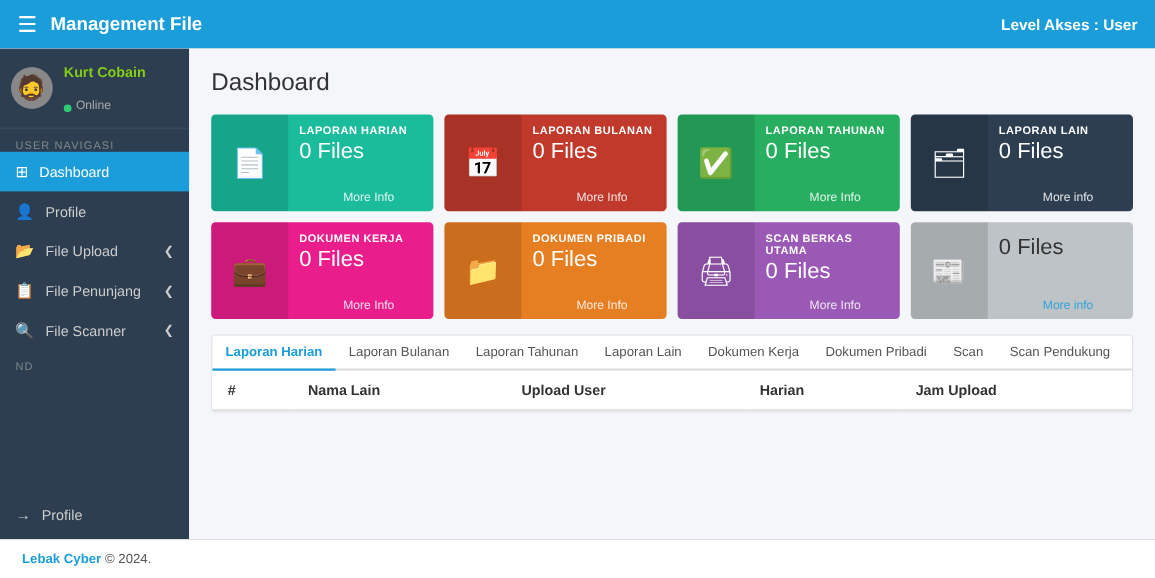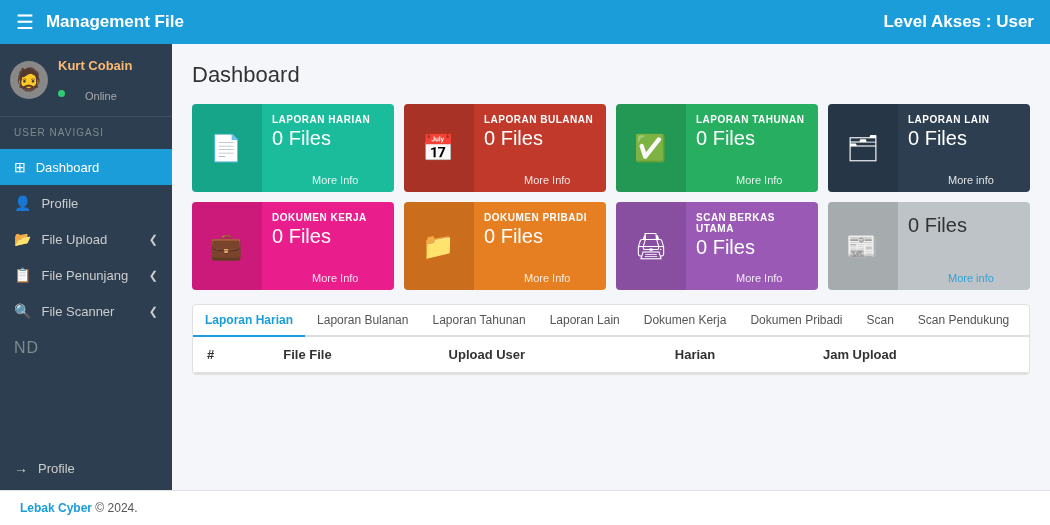--- a/index.html
+++ b/index.html
@@ -10,21 +10,21 @@
       background: #1a9dd9;
       color: #fff;
       display: flex;
       align-items: center;
       justify-content: space-between;
       padding: 0 16px;
       height: 44px;
       flex-shrink: 0;
     }
     .topnav-title { font-size: 17px; font-weight: bold; }
-    .topnav-right { font-size: 17px; }
+    .topnav-right { font-size: 14px; }
     .topnav-right span { font-weight: bold; }
     .hamburger { font-size: 20px; margin-right: 12px; cursor: pointer; }
 
     
     .layout { display: flex; flex: 1; overflow: hidden; }
 
     
     .sidebar {
       width: 172px;
       background: #2c3e50;
@@ -43,37 +43,37 @@
     .avatar {
       width: 38px; height: 38px;
       background: #888;
       border-radius: 50%;
       overflow: hidden;
       margin-right: 10px;
       flex-shrink: 0;
       display: flex; align-items: center; justify-content: center;
       font-size: 22px;
     }
-    .user-name { font-size: 13px; font-weight: bold; color: #fdba74; }
-    .user-status { font-size: 11px; color: #aaa; display: flex; align-items: flex-start; gap: 20px; margin-top: 17px; }
+    .user-name { font-size: 13px; font-weight: bold; color: #84cc16; }
+    .user-status { font-size: 11px; color: #aaa; display: flex; align-items: flex-end; gap: 4px; margin-top: 17px; }
     .status-dot { width: 7px; height: 7px; background: #2ecc71; border-radius: 50%; display: inline-block; }
 
     .sidebar-section-label {
-      font-size: 10px; color: #7f8c8d; padding: 10px 14px 11px; letter-spacing: 1px; text-transform: uppercase;
+      font-size: 10px; color: #7f8c8d; padding: 10px 14px 0; letter-spacing: 1px; text-transform: uppercase;
     }
     .sidebar-item {
       display: flex; align-items: center; padding: 10px 14px; cursor: pointer; color: #ccc; font-size: 13px; position: relative;
     }
     .sidebar-item.active { background: #1a9dd9; color: #fff; }
     .sidebar-item-icon { margin-right: 10px; font-size: 14px; }
     .sidebar-item-arrow { margin-left: auto; font-size: 11px; }
     .sidebar-item-label {}
 
     .sidebar-bottom { margin-top: auto; padding-bottom: 4px; }
-    .sidebar-nd { font-size: 16px; color: #7f8c8d; padding: 10px 14px 4px; letter-spacing: 1px; }
+    .sidebar-nd { font-size: 10px; color: #7f8c8d; padding: 10px 14px 4px; letter-spacing: 1px; }
 
     
     .main {
       flex: 1;
       overflow-y: auto;
       padding: 18px 20px 10px;
       background: #f4f6f9;
     }
     .page-title { font-size: 22px; font-weight: 300; color: #333; margin-bottom: 16px; }
 
@@ -306,21 +306,21 @@
         <div class="tab-item">Laporan Lain</div>
         <div class="tab-item">Dokumen Kerja</div>
         <div class="tab-item">Dokumen Pribadi</div>
         <div class="tab-item">Scan</div>
         <div class="tab-item">Scan Pendukung</div>
       </div>
       <table class="data-table">
         <thead>
           <tr>
             <th>#</th>
-            <th>File File</th>
+            <th>Nama Lain</th>
             <th>Upload User</th>
             <th>Harian</th>
             <th>Jam Upload</th>
           </tr>
         </thead>
         <tbody id="table-body">
         </tbody>
       </table>
     </div>
   </div>

